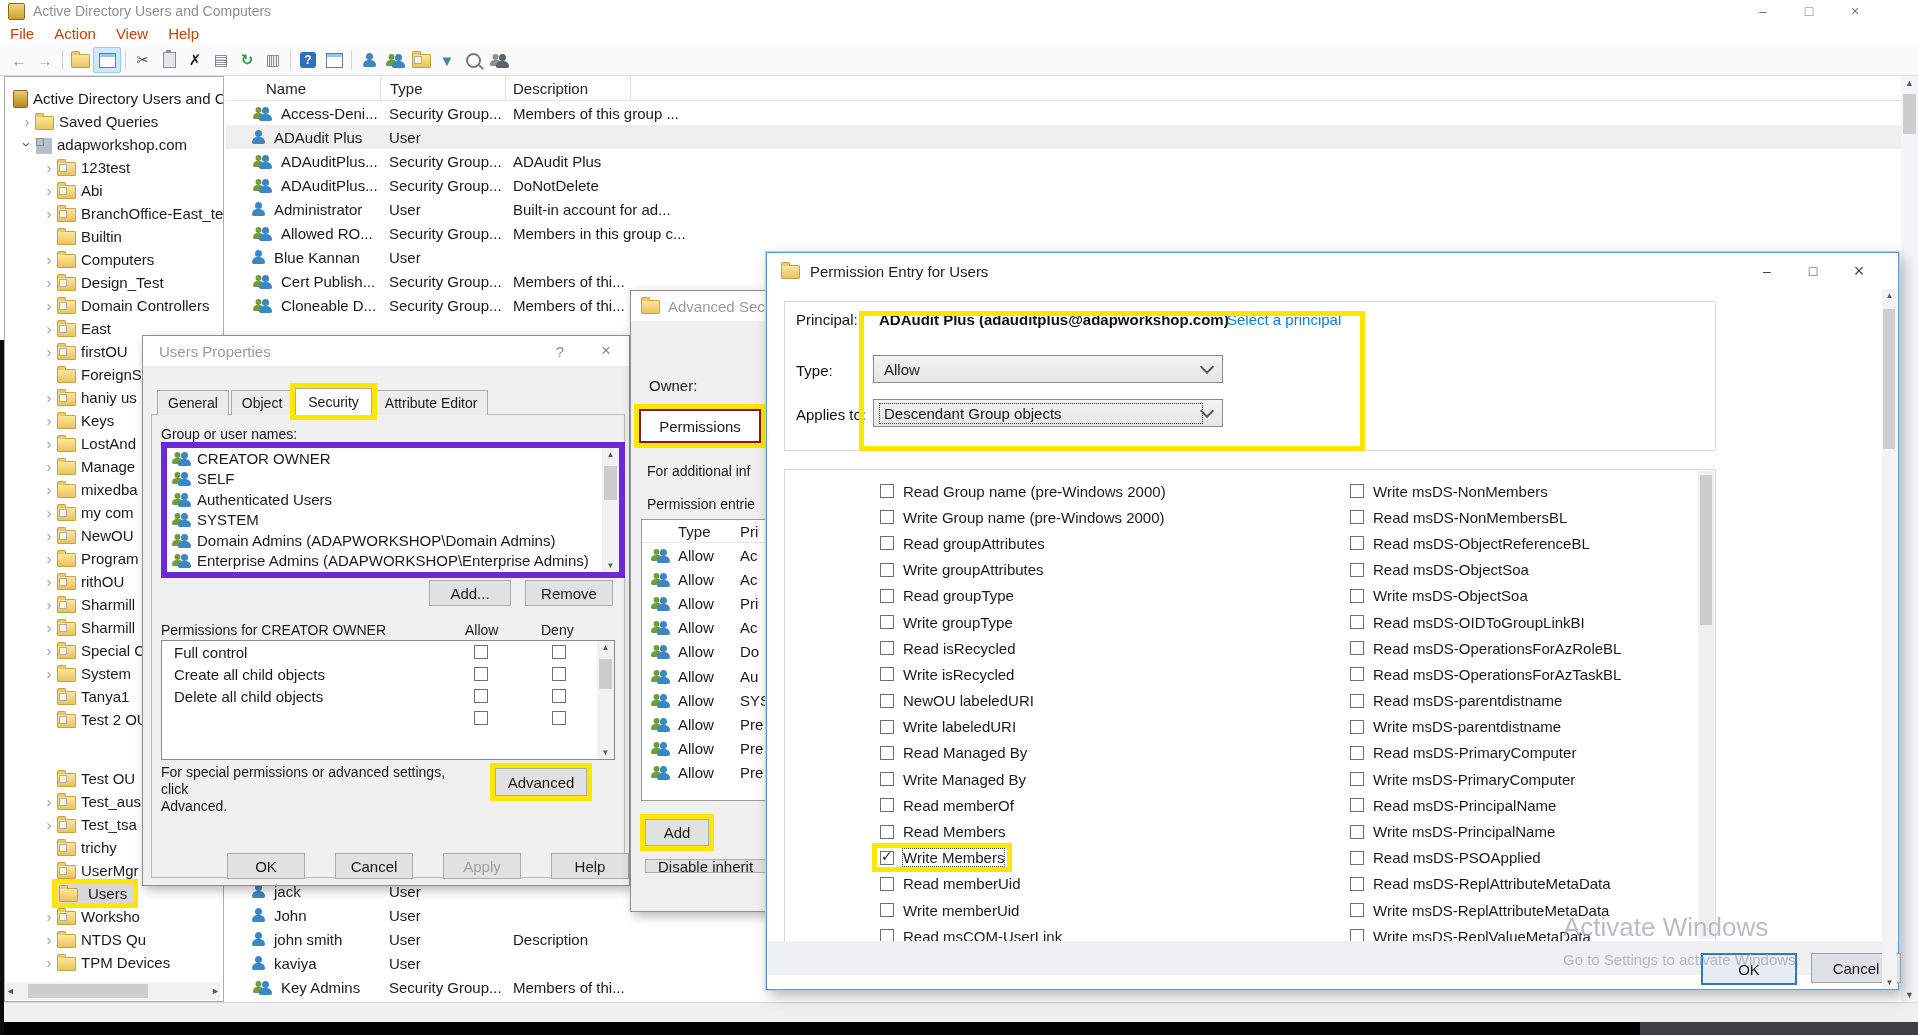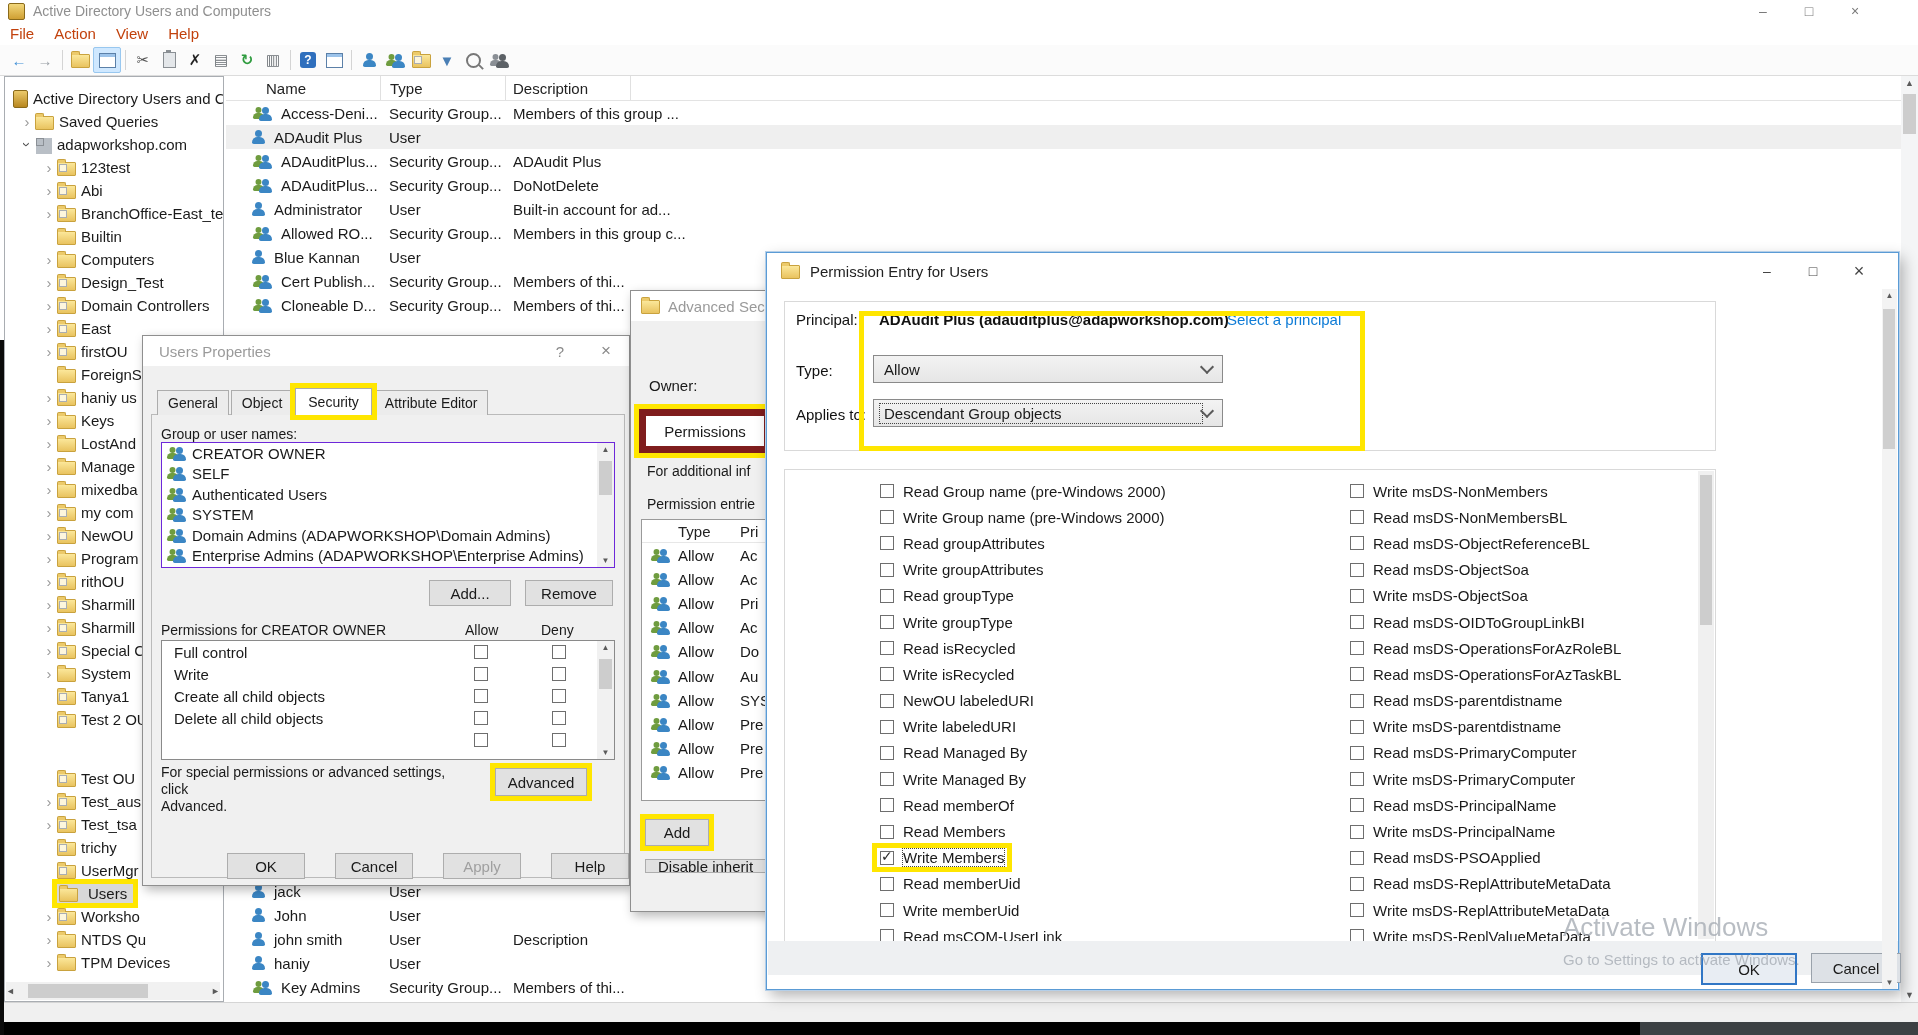--- a/index.html
+++ b/index.html
@@ -79,36 +79,36 @@
   .dtitle .t{color:#9a9a9a;margin-left:16px;font-size:15px}
   .btn{display:flex;align-items:center;justify-content:center;background:#e1e1e1;border:1px solid #adadad;font-size:15px;box-sizing:border-box}
   .btn.dis{color:#9f9f9f}
 
   
   #dlg-up{left:142px;top:335px;width:488px;height:551px}
   #up-tabs{position:absolute;left:14px;top:52px;display:flex;align-items:flex-end}
   .tab{padding:4px 10px;border:1px solid #acacac;border-bottom:none;background:#ececec;margin-right:2px;font-size:14px}
   .tab.active{background:#fff;padding:5px 12px;position:relative;z-index:2}
   #up-panel{position:absolute;left:8px;top:78px;width:472px;height:462px;border:1px solid #bababa;background:#f0f0f0}
-  #up-groups-box{position:absolute;left:18px;top:106px;width:452px;height:124px;background:#fff;border:1px solid #6d28d9;overflow:hidden}
+  #up-groups-box{position:absolute;left:18px;top:106px;width:452px;height:124px;background:#fff;border:6px solid #6d28d9;overflow:hidden}
   .uprow{display:flex;align-items:center;height:20.5px;gap:6px;padding-left:4px;white-space:nowrap}
   .vscroll{position:absolute;right:0;top:0;width:17px;height:100%;background:#f1f1f1;display:flex;flex-direction:column;align-items:center;justify-content:space-between;font-size:8px;color:#5a5a5a;box-sizing:border-box;padding:2px 0}
   .vthumb{position:absolute;left:2px;width:13px;background:#cdcdcd}
   #up-perm-box{position:absolute;left:18px;top:304px;width:452px;height:118px;background:#fff;border:1px solid #8a8a8a;overflow:hidden}
   .permrow{display:flex;align-items:center;height:22px;padding-left:12px}
   .permrow .pl{width:300px}
   .permrow .cb2{margin-left:64px}
   #up-note{position:absolute;left:18px;top:428px;width:310px;font-size:14px;line-height:17px}
   #up-advanced{position:absolute;left:352px;top:432px;width:92px;height:28px}
   #up-buttons{position:absolute;left:0;top:517px;width:100%;display:flex;padding-left:84px;gap:30px;box-sizing:border-box}
   #up-buttons .btn{width:80px;height:26px}
 
   
   #dlg-as{left:630px;top:290px;width:620px;height:622px}
-  #as-tab{position:absolute;left:8px;top:118px;width:118px;height:30px;background:#fff;border:7px solid #7f1d1d;display:flex;align-items:center;justify-content:center}
+  #as-tab{position:absolute;left:8px;top:118px;width:118px;height:30px;background:#fff;border:2px solid #7f1d1d;display:flex;align-items:center;justify-content:center}
   #as-table{position:absolute;left:10px;top:228px;width:560px;height:280px;background:#fff;border:1px solid #9a9a9a;overflow:hidden}
   #as-thead{display:flex;height:22px;border-bottom:1px solid #e7e7e7;align-items:center;color:#222}
   .asrow{display:flex;align-items:center;height:24.2px}
   .as-c1{width:36px;display:flex;justify-content:center}
   .as-c2{width:62px}
   #as-add{position:absolute;left:14px;top:528px;width:64px;height:27px}
   #as-disable{position:absolute;left:14px;top:568px;width:170px;height:14px;justify-content:flex-start;padding-left:12px}
 
   
   #dlg-pe{left:766px;top:252px;width:1133px;height:738px;background:#fff;border:1px solid #5a9bd5;box-shadow:0 0 0 1px #b5cfe8,4px 6px 14px rgba(0,0,0,.3);box-sizing:border-box;position:absolute}
@@ -543,21 +543,21 @@
           <div class="c-name">
             <span class="p1" style="--pc: #3b86c4;"></span>
             <span>john smith</span>
           </div>
           <div class="c-type">User</div>
           <div class="c-desc">Description</div>
         </div>
         <div class="lrow">
           <div class="c-name">
             <span class="p1" style="--pc: #3b86c4;"></span>
-            <span>haniy</span>
+            <span>kaviya</span>
           </div>
           <div class="c-type">User</div>
           <div class="c-desc"></div>
         </div>
         <div class="lrow">
           <div class="c-name">
             <span class="grp">
               <span class="p1 pb"></span>
               <span class="p1 pf"></span>
             </span>
@@ -650,25 +650,20 @@
     <div style="position:absolute;left:322px;top:286px;font-size:14px">Allow</div>
     <div style="position:absolute;left:398px;top:286px;font-size:14px">Deny</div>
     <div id="up-perm-box">
       <div id="up-perms">
           <div class="permrow">
             <span class="pl">Full control</span>
             <span class="cb"></span>
             <span class="cb cb2"></span>
           </div>
           <div class="permrow">
-            <span class="pl">Write</span>
-            <span class="cb"></span>
-            <span class="cb cb2"></span>
-          </div>
-          <div class="permrow">
             <span class="pl">Create all child objects</span>
             <span class="cb"></span>
             <span class="cb cb2"></span>
           </div>
           <div class="permrow">
             <span class="pl">Delete all child objects</span>
             <span class="cb"></span>
             <span class="cb cb2"></span>
           </div>
           <div class="permrow">

